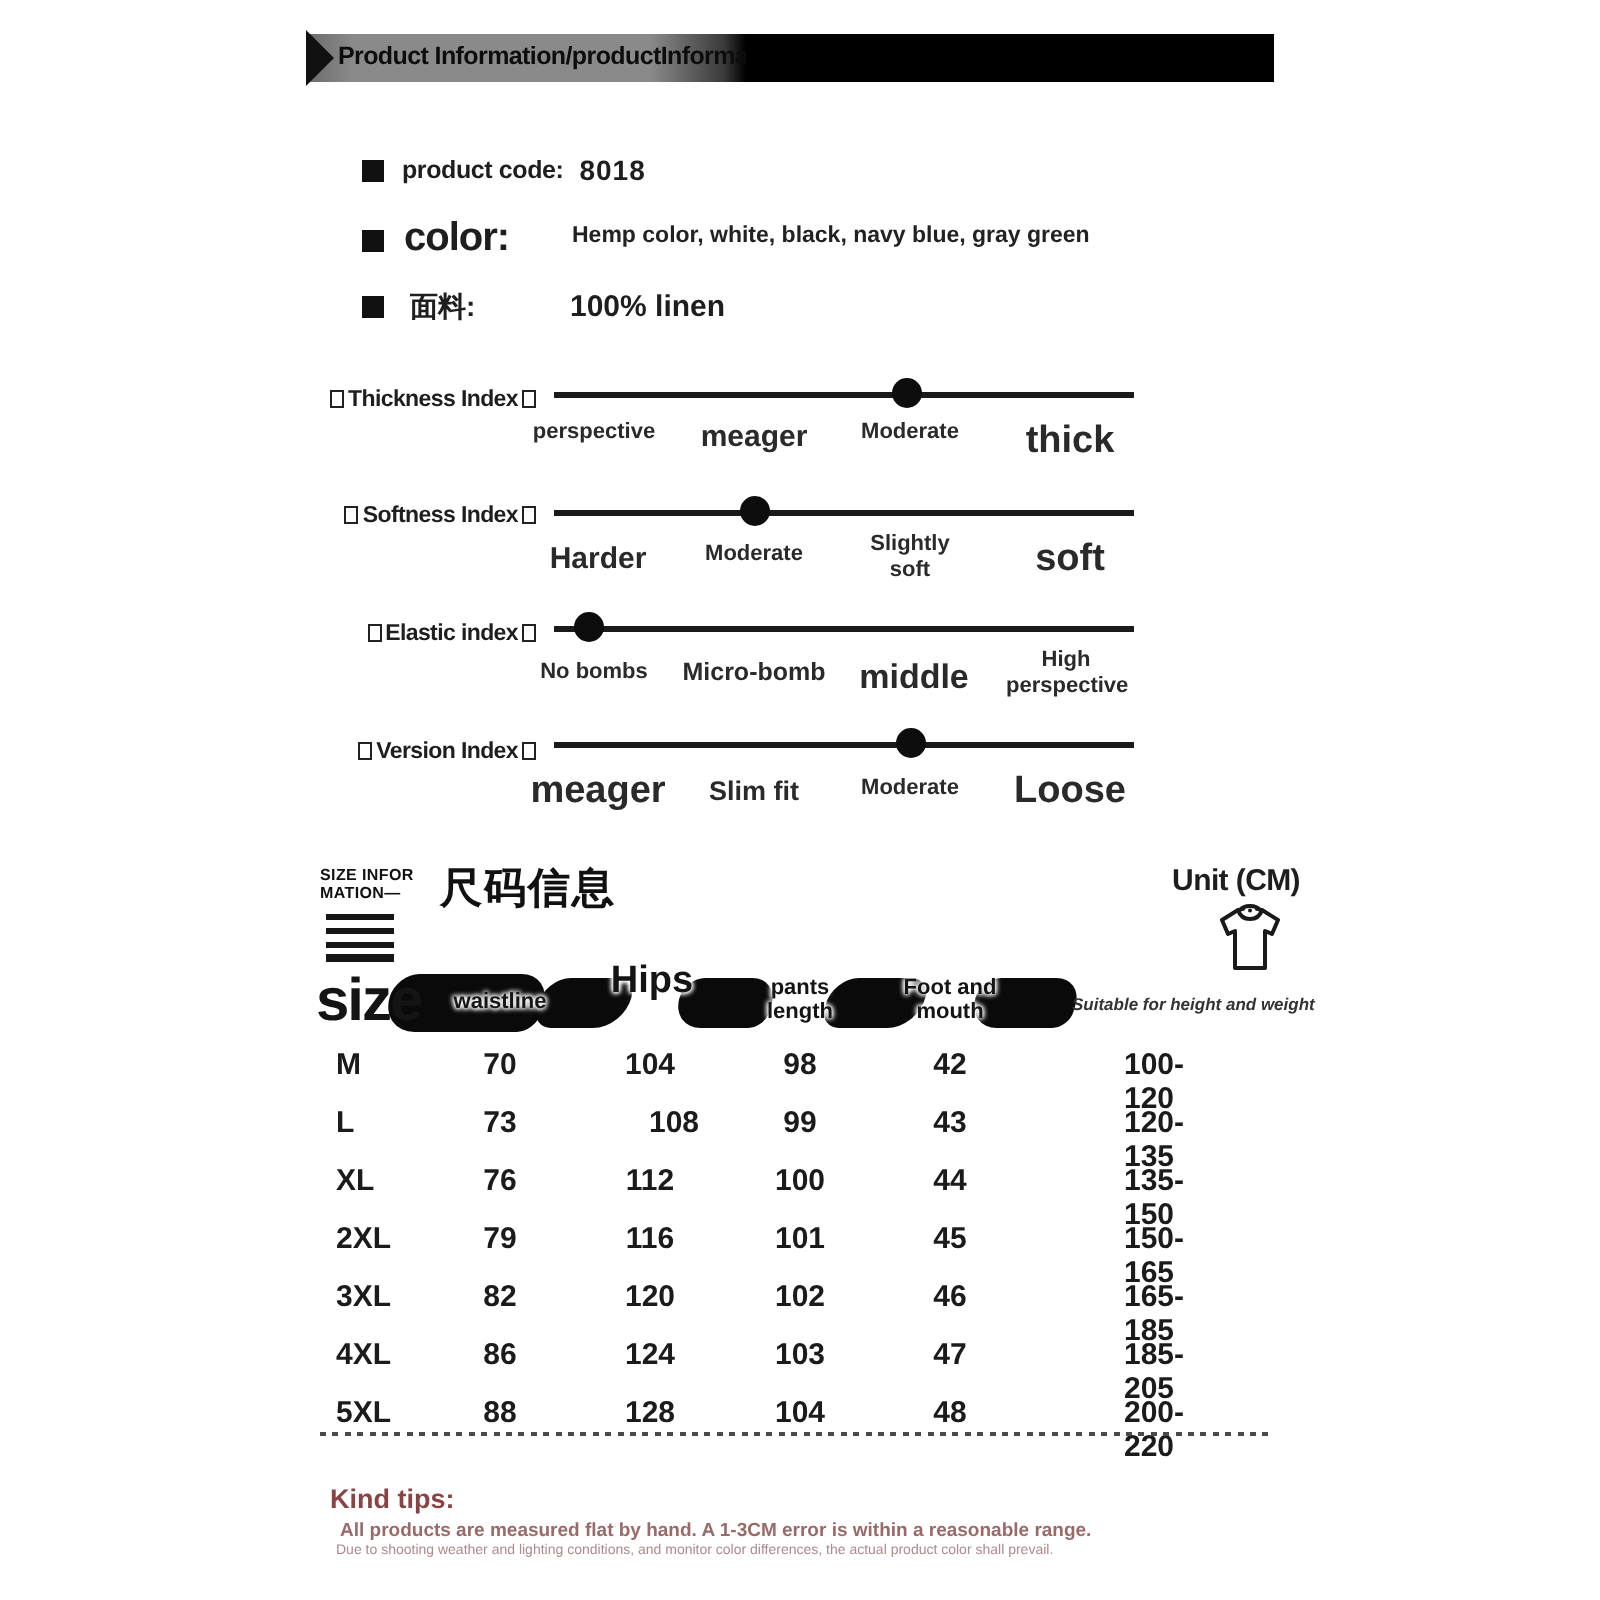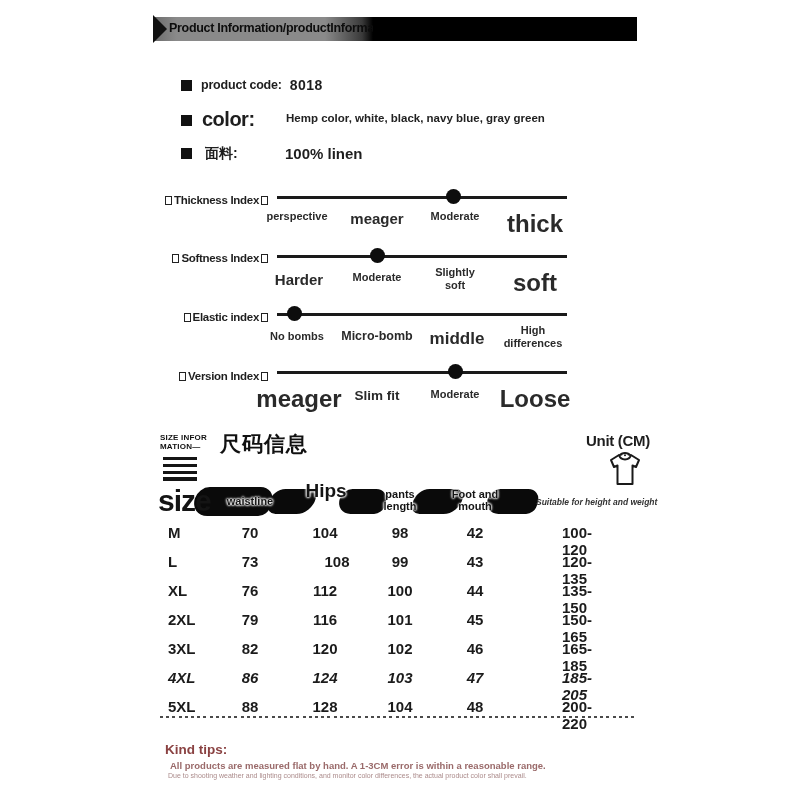--- a/index.html
+++ b/index.html
@@ -30,21 +30,21 @@
   .tofu { display:inline-block; width:7px; height:9px; border:1.5px solid #222; margin:0 2px; vertical-align:-1px; }
   .idx-label { width:112px; text-align:right; font-size:11.5px; font-weight:bold; letter-spacing:-0.3px; white-space:nowrap; }
   .idx-line { width:290px; height:2.5px; background:#1a1a1a; }
   .idx-dot { position:absolute; top:-7px; width:15px; height:15px; margin-left:-7.5px; background:#0d0d0d; border-radius:50%; }
   .idx-opts { width:290px; height:40px; }
   .opt { position:absolute; transform:translateX(-50%); text-align:center; line-height:1.15; color:#2a2a2a; white-space:nowrap; font-weight:bold; }
   .sz-s  { font-size:11px; }
   .sz-sm { font-size:12.5px; }
   .sz-m  { font-size:15px; }
   .sz-m2 { font-size:13.5px; }
-  .sz-l  { font-size:24px; }
+  .sz-l  { font-size:19px; }
   .sz-l2 { font-size:17px; }
   .sz-s2 { font-size:11px; white-space:normal; width:60px; }
 
   
   .si-small { font-size:8px; font-weight:bold; line-height:1.15; letter-spacing:0.2px; color:#111; }
   .si-cn { font-size:21px; font-weight:bold; color:#111; letter-spacing:1px; font-family:"DejaVu Sans", sans-serif; }
   .unit { font-size:15px; font-weight:bold; letter-spacing:-0.3px; }
   .burger div { width:34px; height:3.2px; background:#151515; margin-bottom:3.6px; }
 
   
@@ -131,21 +131,21 @@
   <div class="abs idx-label" style="left:158px; top:311px;">
     <span class="tofu"></span><span>Elastic index</span><span class="tofu"></span>
   </div>
   <div class="abs idx-line" style="left:277px; top:313px;">
     <div class="idx-dot" style="left: 6%;"></div>
   </div>
   <div class="abs idx-opts" style="left:277px; top:324px;">
     <span class="opt sz-s" style="left:20px;  top:6px;">No bombs</span>
     <span class="opt sz-sm" style="left:100px; top:5px;">Micro-bomb</span>
     <span class="opt sz-l2" style="left:180px; top:5px;">middle</span>
-    <span class="opt sz-s2" style="left:256px; top:0px;">High differences</span>
+    <span class="opt sz-s2" style="left:256px; top:0px;">High perspective</span>
   </div>
 
   <div class="abs idx-label" style="left:158px; top:370px;">
     <span class="tofu"></span><span>Version Index</span><span class="tofu"></span>
   </div>
   <div class="abs idx-line" style="left:277px; top:371px;">
     <div class="idx-dot" style="left: 61.5%;"></div>
   </div>
   <div class="abs idx-opts" style="left:277px; top:382px;">
     <span class="opt sz-l" style="left:22px;  top:3px;">meager</span>
@@ -226,21 +226,21 @@
     <span class="c-center" style="left:427px;">150-165</span>
   </div>
   <div class="trow" style="left:160px; top:640px;">
     <span class="c-size">3XL</span>
     <span class="c-center" style="left:90px;">82</span>
     <span class="c-center" style="left:165px;">120</span>
     <span class="c-center" style="left:240px;">102</span>
     <span class="c-center" style="left:315px;">46</span>
     <span class="c-center" style="left:427px;">165-185</span>
   </div>
-  <div class="trow" style="left:160px; top:669px;font-style:italic;">
+  <div class="trow" style="left:160px; top:669px;">
     <span class="c-size">4XL</span>
     <span class="c-center" style="left:90px;">86</span>
     <span class="c-center" style="left:165px;">124</span>
     <span class="c-center" style="left:240px;">103</span>
     <span class="c-center" style="left:315px;">47</span>
     <span class="c-center" style="left:427px;">185-205</span>
   </div>
   <div class="trow" style="left:160px; top:698px;">
     <span class="c-size">5XL</span>
     <span class="c-center" style="left:90px;">88</span>

